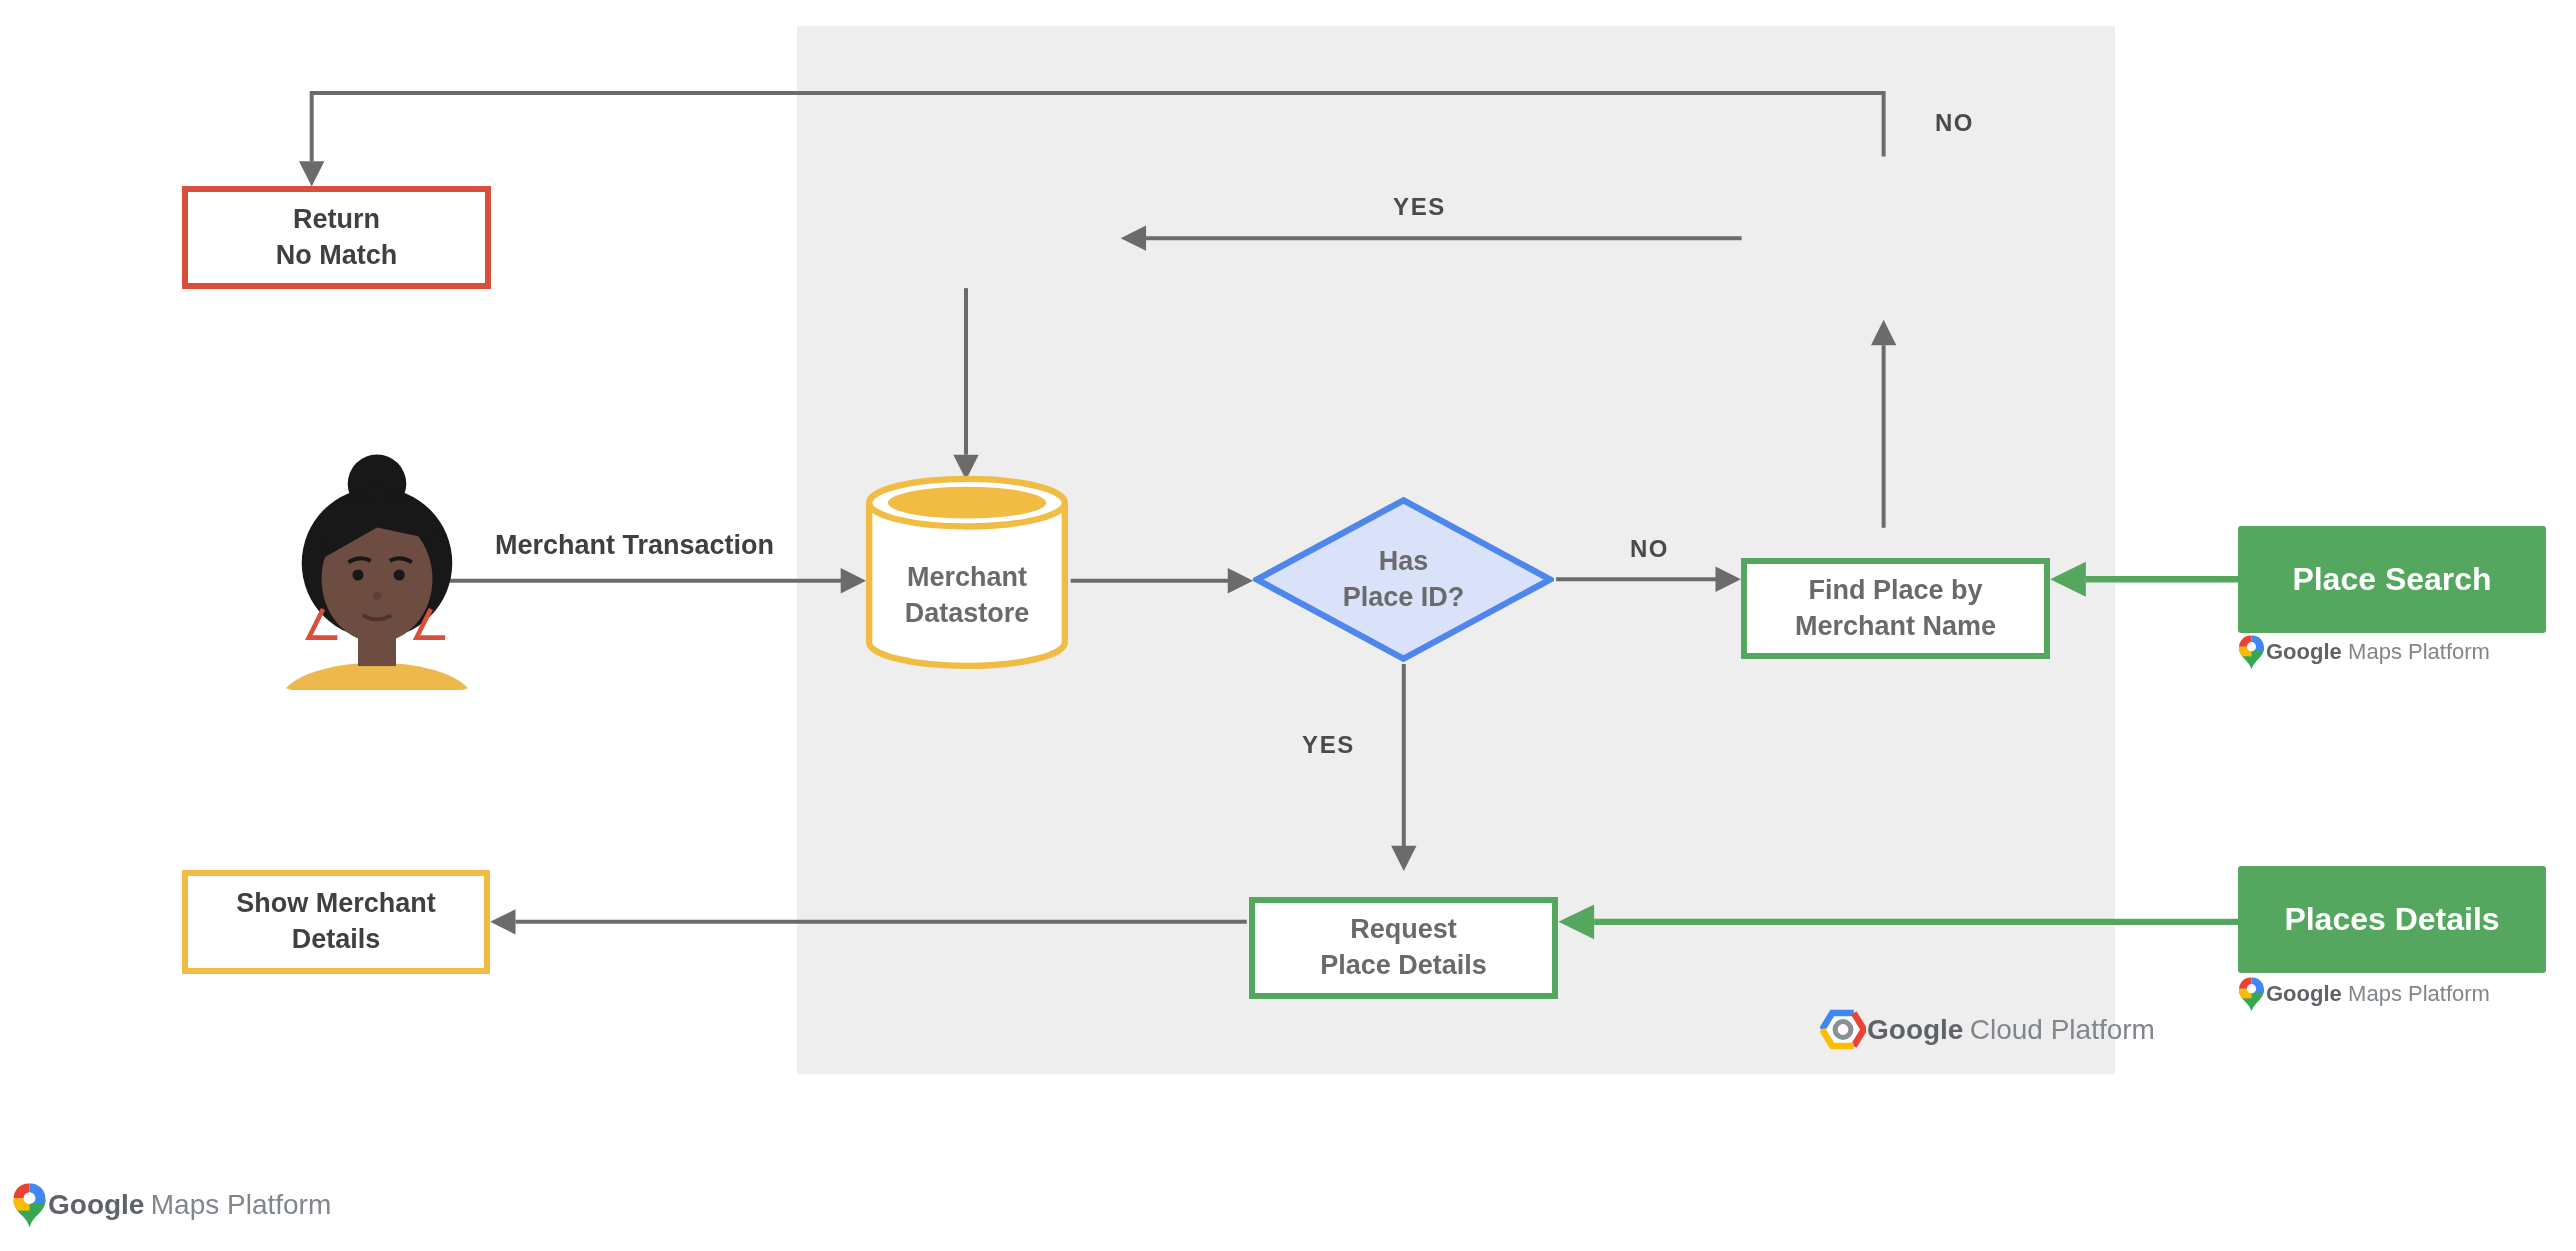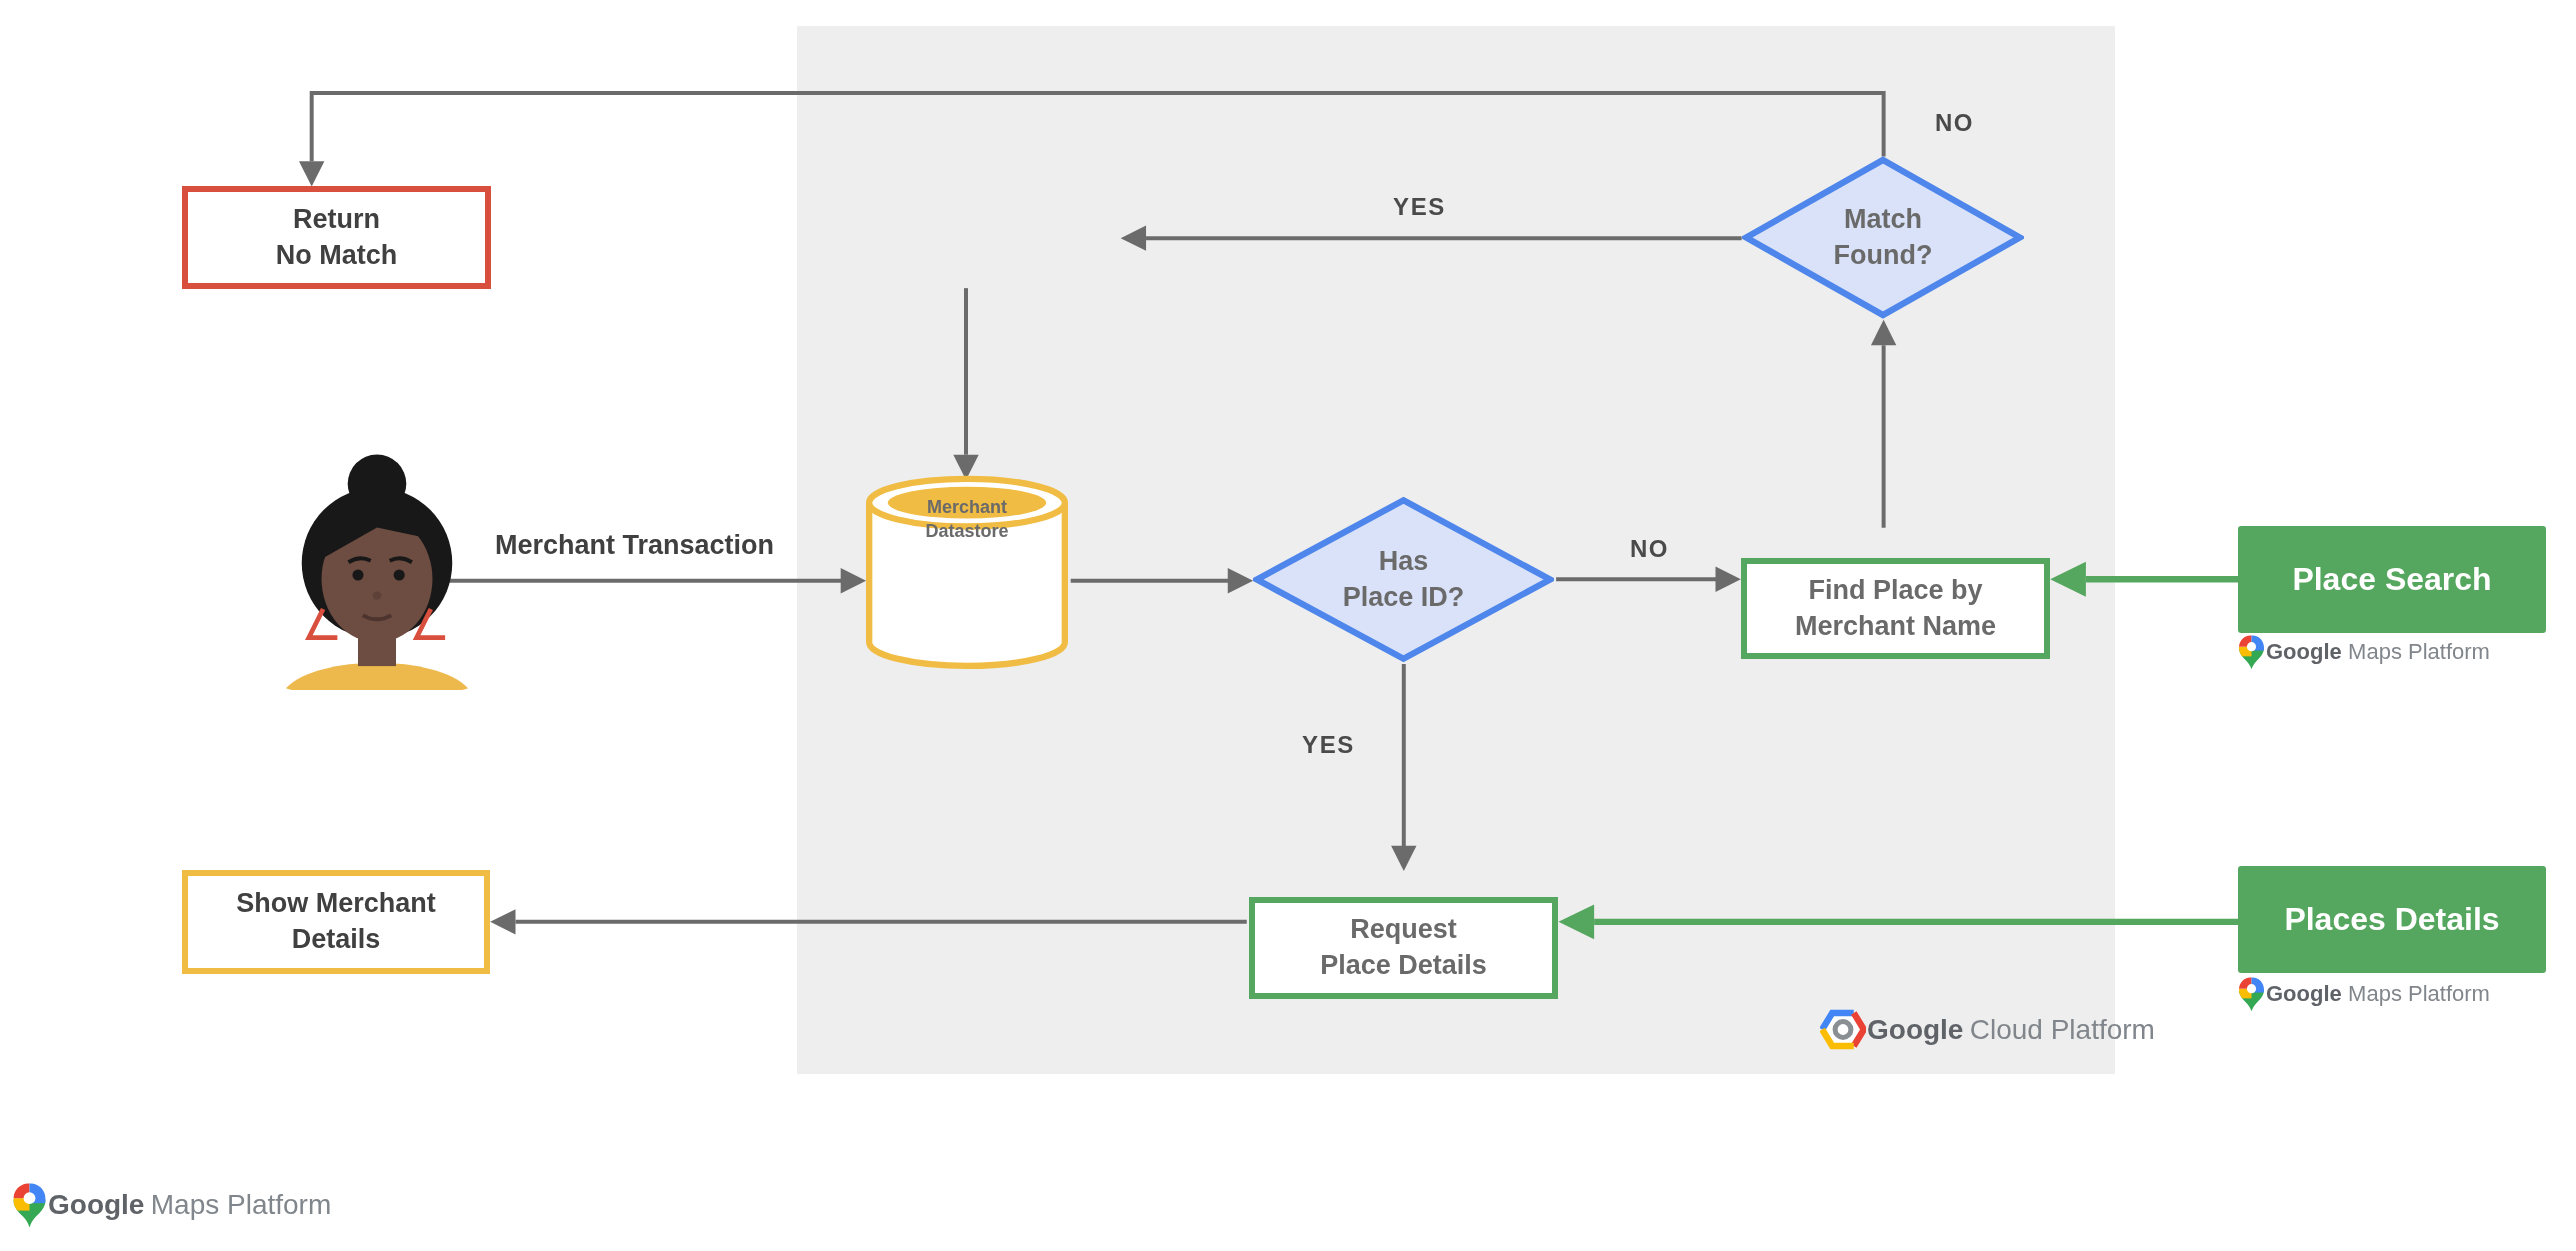--- a/index.html
+++ b/index.html
@@ -27,22 +27,22 @@
   .b-green{border:6.3px solid var(--green);margin-top:28px;}
   .b-yellow{border:6.3px solid var(--yellow);color:var(--text-dark);}
 
   .diamond{position:absolute;display:flex;align-items:center;justify-content:center;
         font-weight:700;font-size:27px;line-height:1.32;text-align:center;
         color:var(--text-gray);white-space:pre-line;}
   .diamond svg{position:absolute;left:0;top:0;}
   .diamond .dlabel{position:relative;}
   .dshape{fill:var(--blue-fill);stroke:var(--blue);stroke-width:8;stroke-linejoin:miter;}
 
-  .cyl{position:absolute;display:flex;align-items:flex-start;justify-content:center;
-       font-weight:700;font-size:18px;line-height:1.32;text-align:center;
+  .cyl{position:absolute;display:flex;align-items:center;justify-content:center;
+       font-weight:700;font-size:27px;line-height:1.32;text-align:center;
        color:var(--text-gray);white-space:pre-line;}
   .cyl svg{position:absolute;left:0;top:0;}
   .cyl .clabel{position:relative;top:22px;}
   .cyl-body{fill:#FFFFFF;stroke:var(--yellow);stroke-width:8;}
   .cyl-top{fill:var(--yellow);}
 
   .btn{position:absolute;display:flex;align-items:center;justify-content:center;
        background:var(--green);color:#FFFFFF;font-weight:700;font-size:32px;border-radius:3.2px;}
 
   .edge-label{position:absolute;font-weight:700;font-size:24px;color:#4A4A4A;
@@ -114,27 +114,20 @@
     <circle cx="106" cy="155" r="7" fill="#181818"></circle>
     <circle cx="158" cy="155" r="7" fill="#181818"></circle>
     <path d="M124,180 Q130,172 136,180 L133,186 L127,186 Z" fill="#5D4037"></path>
     <path d="M112,206 Q130,216 148,206" stroke="#4E342E" stroke-width="5" fill="none"></path>
   </svg>
 
   <div class="node b-red" style="left:182px;top:186px;width:309px;height:103px;">Return
 No Match</div>
 
 
-  <div class="diamond" style="left:1742px;top:156px;width:282px;height:163px;">
-    <svg width="282" height="163" viewBox="0 0 356 206">
-      <polygon class="dshape" points="178,5 351,103 178,201 5,103"></polygon>
-    </svg>
-    <div class="dlabel">Match
-Found?</div>
-  </div>
 
   <div class="cyl" style="left:866px;top:474px;width:202px;height:200px;">
     <svg width="202" height="200" viewBox="0 0 255 252">
       <path class="cyl-body" d="M4,36 L4,212 A123.5,30 0 0 0 251,212 L251,36"></path>
       <ellipse class="cyl-body" cx="127.5" cy="36" rx="123.5" ry="30"></ellipse>
       <ellipse class="cyl-top" cx="127.5" cy="36" rx="100" ry="20"></ellipse>
     </svg>
     <div class="clabel">Merchant
 Datastore</div>
   </div>

